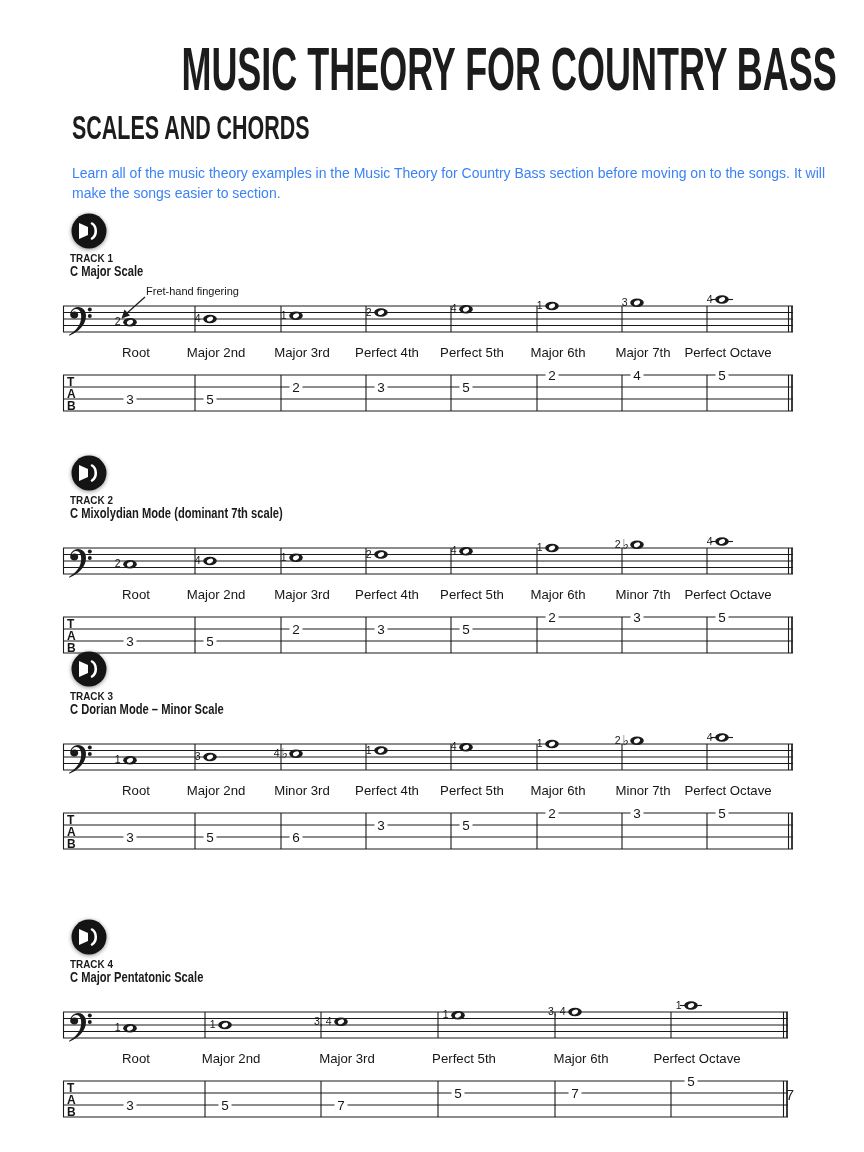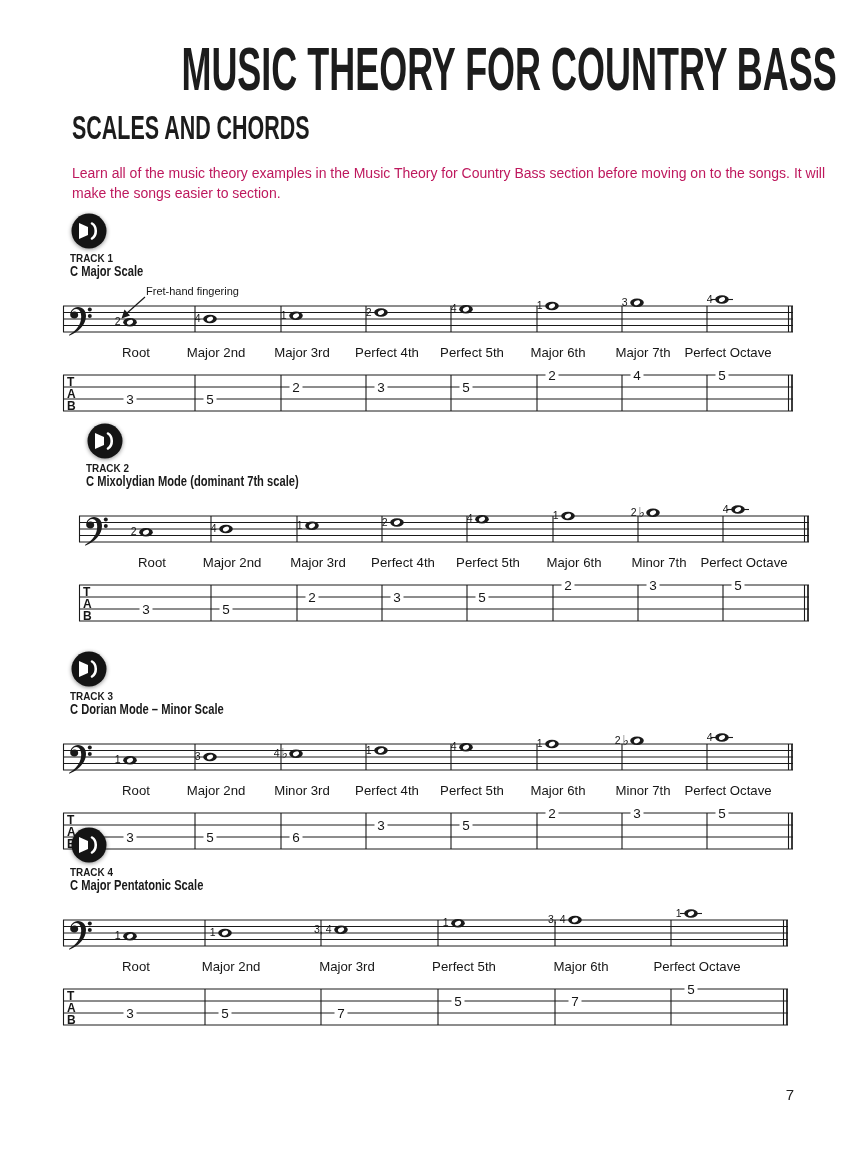--- a/index.html
+++ b/index.html
@@ -2,21 +2,21 @@
 <html><head>
 <meta charset="utf-8">
 <style>
   html,body{margin:0;padding:0;background:#e8e8e8;}
   .page{position:relative;width:864px;height:1152px;background:#ffffff;overflow:hidden;
         font-family:"Liberation Sans",sans-serif;color:#1a1a1a;}
   .title{position:absolute;top:42px;left:0;right:0;text-align:center;font-size:62px;line-height:54px;
          font-weight:bold;white-space:nowrap;transform:scaleX(0.58);transform-origin:center top;color:#1c1c1c;}
   .section-heading{position:absolute;top:112px;left:72px;font-size:33px;line-height:32px;font-weight:bold;
          white-space:nowrap;transform:scaleX(0.65);transform-origin:left top;color:#1c1c1c;}
-  .intro{position:absolute;top:164px;left:72px;font-size:14px;line-height:19.5px;color:#be185d;}
+  .intro{position:absolute;top:164px;left:72px;font-size:14px;line-height:19.5px;color:#3b82f6;}
   .intro div{white-space:nowrap;}
   .pagenum{position:absolute;top:1086px;right:70px;font-size:15px;color:#222;}
   .track-section{position:absolute;left:0;width:820px;height:218px;}
   .track-icon{position:absolute;left:70px;top:2px;width:38px;height:38px;}
   .track-icon svg{filter:drop-shadow(0 1px 2px rgba(0,0,0,.45));}
   .track-label{position:absolute;left:70px;top:42px;font-size:11px;font-weight:bold;white-space:nowrap;
          transform:scaleX(0.9);transform-origin:left top;}
   .track-heading{position:absolute;left:70px;top:52px;font-size:15.5px;font-weight:bold;white-space:nowrap;
          transform:scaleX(0.72);transform-origin:left top;}
   .notation{position:absolute;left:0;top:70px;}
@@ -147,21 +147,21 @@
           <rect x="459.5" y="100" width="13" height="14" fill="#ffffff"></rect>
           <text x="466" y="111.5" class="tabnum" text-anchor="middle">5</text>
           <rect x="545.5" y="88" width="13" height="14" fill="#ffffff"></rect>
           <text x="552" y="99.5" class="tabnum" text-anchor="middle">2</text>
           <rect x="630.5" y="88" width="13" height="14" fill="#ffffff"></rect>
           <text x="637" y="99.5" class="tabnum" text-anchor="middle">4</text>
           <rect x="715.5" y="88" width="13" height="14" fill="#ffffff"></rect>
           <text x="722" y="99.5" class="tabnum" text-anchor="middle">5</text>
         </svg>
       </div>
-      <div class="track-section" style="top: 420px; margin-left: 16px;">
+      <div class="track-section" style="top: 452px;">
         <div class="track-icon"><svg width="38" height="38" viewBox="0 0 38 38">
             <circle cx="19" cy="19" r="17.5" fill="#141414"></circle>
             <polygon points="9,11 18,15 18,23 9,27" fill="#ffffff"></polygon>
             <path d="M22,11.5 C27,14.5 27,23.5 22,26.5" stroke="#ffffff" stroke-width="2.6" fill="none" stroke-linecap="round"></path>
           </svg></div>
         <div class="track-label">TRACK 2</div>
         <div class="track-heading">C Mixolydian Mode (dominant 7th scale)</div>
         <svg width="864" height="140" viewBox="0 0 864 140" class="notation">
           <line x1="63" x2="793" y1="26" y2="26" stroke="#1a1a1a" stroke-width="1"></line>
           <line x1="63" x2="793" y1="32.5" y2="32.5" stroke="#1a1a1a" stroke-width="1"></line>
@@ -372,21 +372,21 @@
           <rect x="459.5" y="100" width="13" height="14" fill="#ffffff"></rect>
           <text x="466" y="111.5" class="tabnum" text-anchor="middle">5</text>
           <rect x="545.5" y="88" width="13" height="14" fill="#ffffff"></rect>
           <text x="552" y="99.5" class="tabnum" text-anchor="middle">2</text>
           <rect x="630.5" y="88" width="13" height="14" fill="#ffffff"></rect>
           <text x="637" y="99.5" class="tabnum" text-anchor="middle">3</text>
           <rect x="715.5" y="88" width="13" height="14" fill="#ffffff"></rect>
           <text x="722" y="99.5" class="tabnum" text-anchor="middle">5</text>
         </svg>
       </div>
-      <div class="track-section" style="top: 824px;">
+      <div class="track-section" style="top: 916px;">
         <div class="track-icon"><svg width="38" height="38" viewBox="0 0 38 38">
             <circle cx="19" cy="19" r="17.5" fill="#141414"></circle>
             <polygon points="9,11 18,15 18,23 9,27" fill="#ffffff"></polygon>
             <path d="M22,11.5 C27,14.5 27,23.5 22,26.5" stroke="#ffffff" stroke-width="2.6" fill="none" stroke-linecap="round"></path>
           </svg></div>
         <div class="track-label">TRACK 4</div>
         <div class="track-heading">C Major Pentatonic Scale</div>
         <svg width="864" height="140" viewBox="0 0 864 140" class="notation">
           <line x1="63" x2="788" y1="26" y2="26" stroke="#1a1a1a" stroke-width="1"></line>
           <line x1="63" x2="788" y1="32.5" y2="32.5" stroke="#1a1a1a" stroke-width="1"></line>

